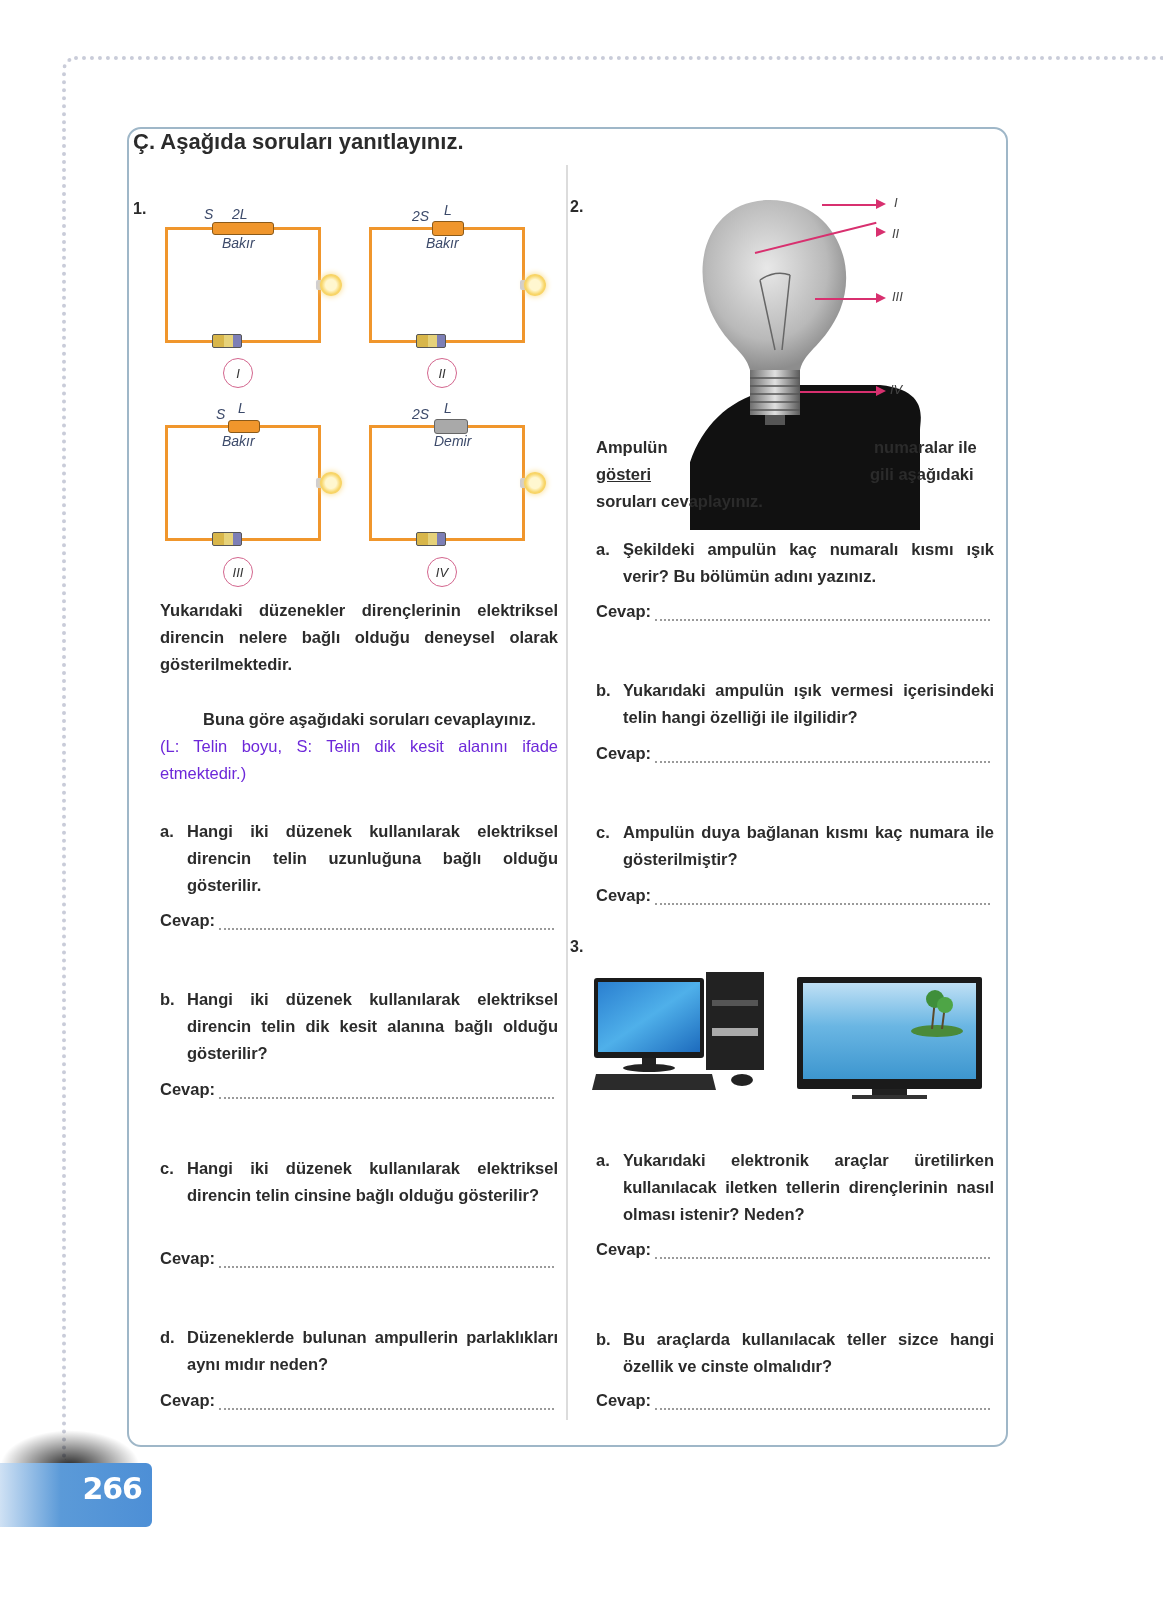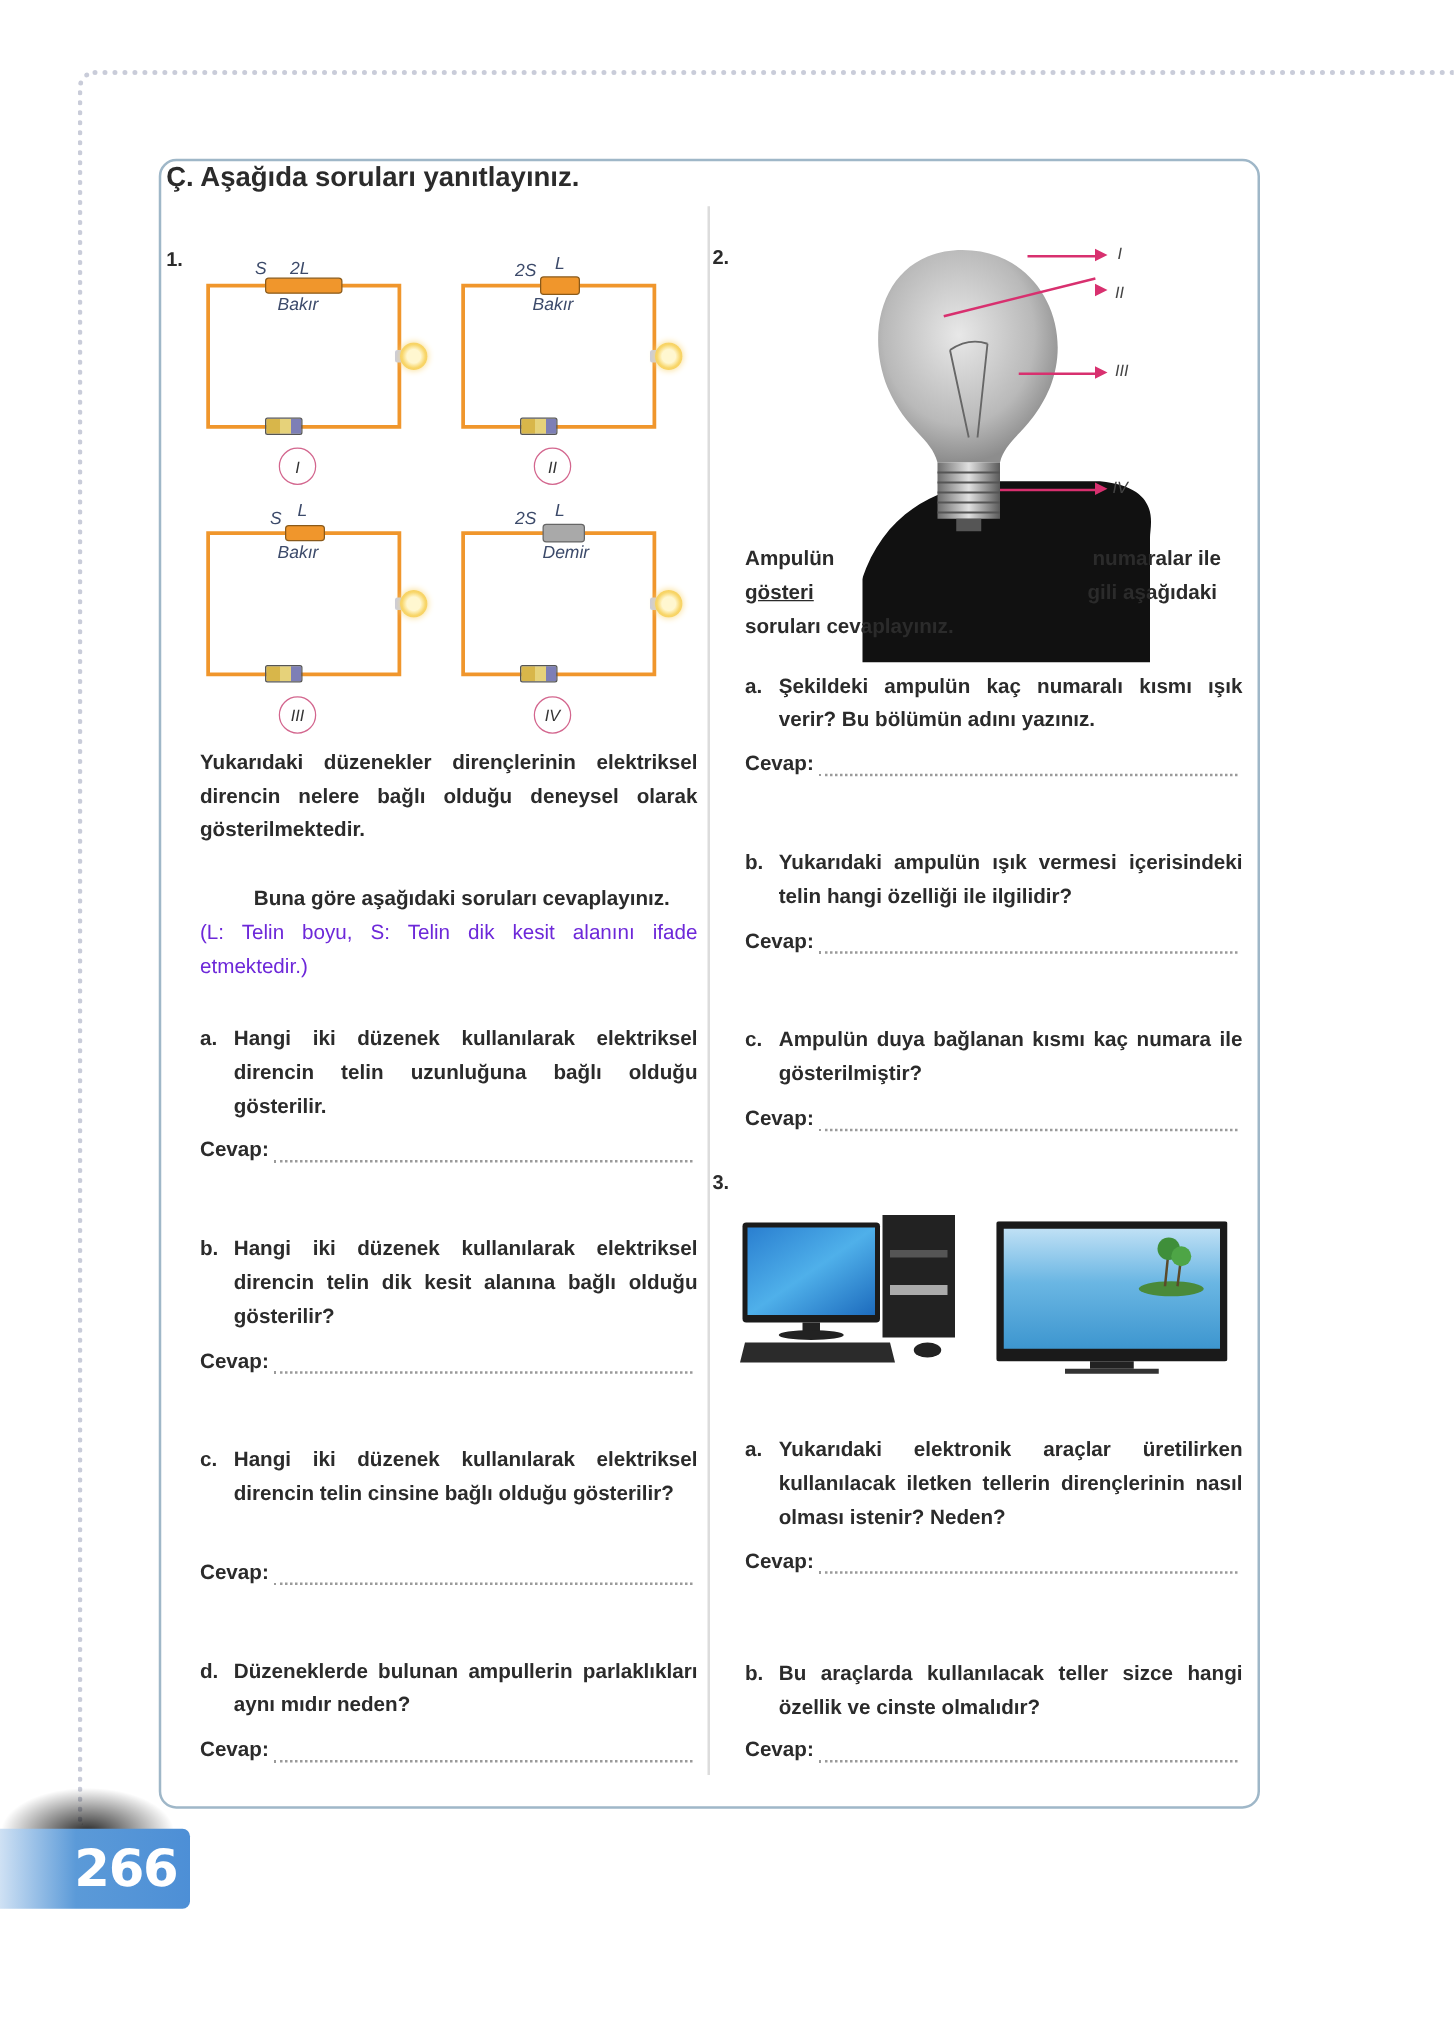--- a/index.html
+++ b/index.html
@@ -21,21 +21,21 @@
   .answer .dots { flex:1; border-bottom:2px dotted #9a9a9a; margin-left:4px; height:14px; }
   .circuit { position:absolute; width:156px; height:116px; border:3px solid #f0962c; box-sizing:border-box; }
   .resistor { position:absolute; top:-8px; height:11px; border-radius:3px; border:1px solid #8a5a1a; }
   .battery { position:absolute; bottom:-8px; left:44px; width:28px; height:12px; background:linear-gradient(90deg,#d8b64a 0 40%,#e6d27a 40% 70%,#7d7fb6 70%); border:1px solid #555; border-radius:2px; }
   .lamp { position:absolute; right:-24px; top:44px; width:22px; height:22px; border-radius:50%; background:radial-gradient(circle,#fff7d0 0 35%,#f8d66a 60%,#f6c64c 100%); box-shadow:0 0 6px #f9d980; }
   .lamp-base { position:absolute; right:-6px; top:50px; width:8px; height:10px; background:#c9ccdc; border-radius:2px; }
   .clabel { position:absolute; font-style:italic; font-size:14px; color:#3c4a6a; }
   .roman { position:absolute; width:28px; height:28px; border:1.5px solid #d3668e; border-radius:50%; font-style:italic; font-size:13px; color:#333; display:flex; align-items:center; justify-content:center; }
   .pagebadge { position:absolute; left:0; top:1463px; width:152px; height:64px; background:linear-gradient(90deg,#cfe1f4 0,#5b9ad8 40%,#4d8fd6 100%); border-radius:0 6px 6px 0; }
   .shadow { position:absolute; left:0; top:1430px; width:140px; height:40px; background:radial-gradient(ellipse at 50% 90%, rgba(0,0,0,0.85) 0, rgba(0,0,0,0.3) 45%, rgba(0,0,0,0) 70%); }
-  .pagenum { position:absolute; right:10px; top:8px; font-size:41px; font-weight:bold; color:#fff; font-family:"DejaVu Sans", sans-serif; letter-spacing:-1px; }
+  .pagenum { position:absolute; right:10px; top:8px; font-size:30px; font-weight:bold; color:#fff; font-family:"DejaVu Sans", sans-serif; letter-spacing:-1px; }
   .pink { background:#d8306f; position:absolute; height:2px; }
   .arrowhead { position:absolute; width:0; height:0; border-top:5px solid transparent; border-bottom:5px solid transparent; border-left:10px solid #d8306f; }
   .plabel { position:absolute; font-style:italic; font-size:13px; color:#444; }
 </style>
 </head>
 <body>
 
 <div class="dotted-frame"></div>
 
 <div class="panel"></div>

